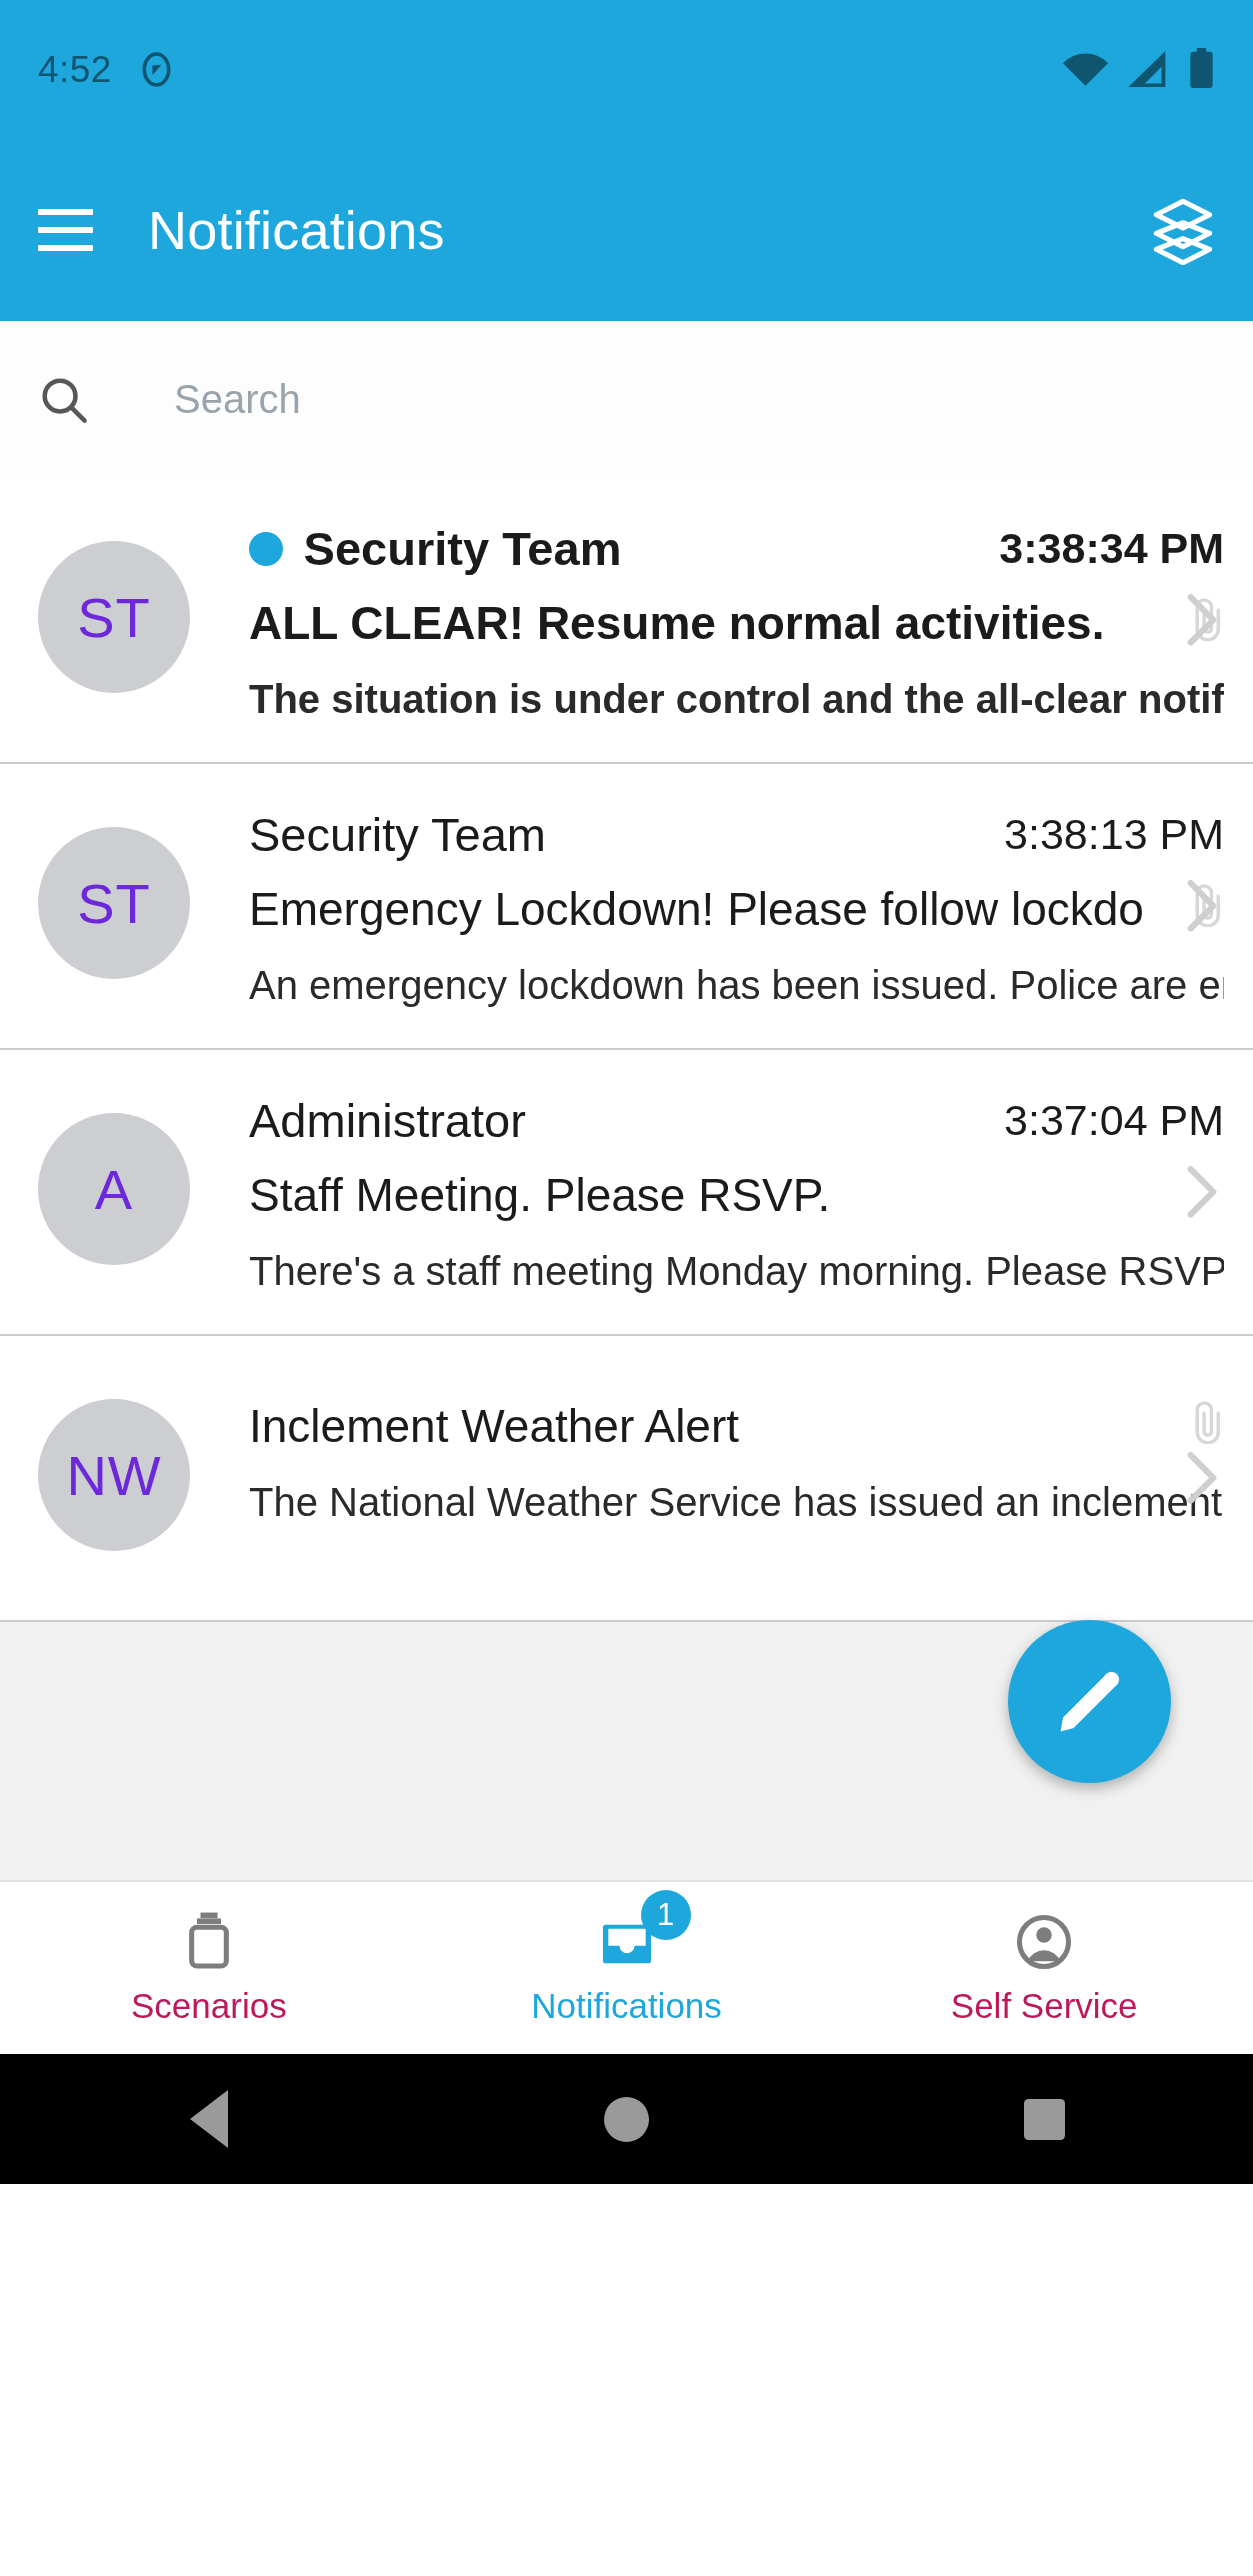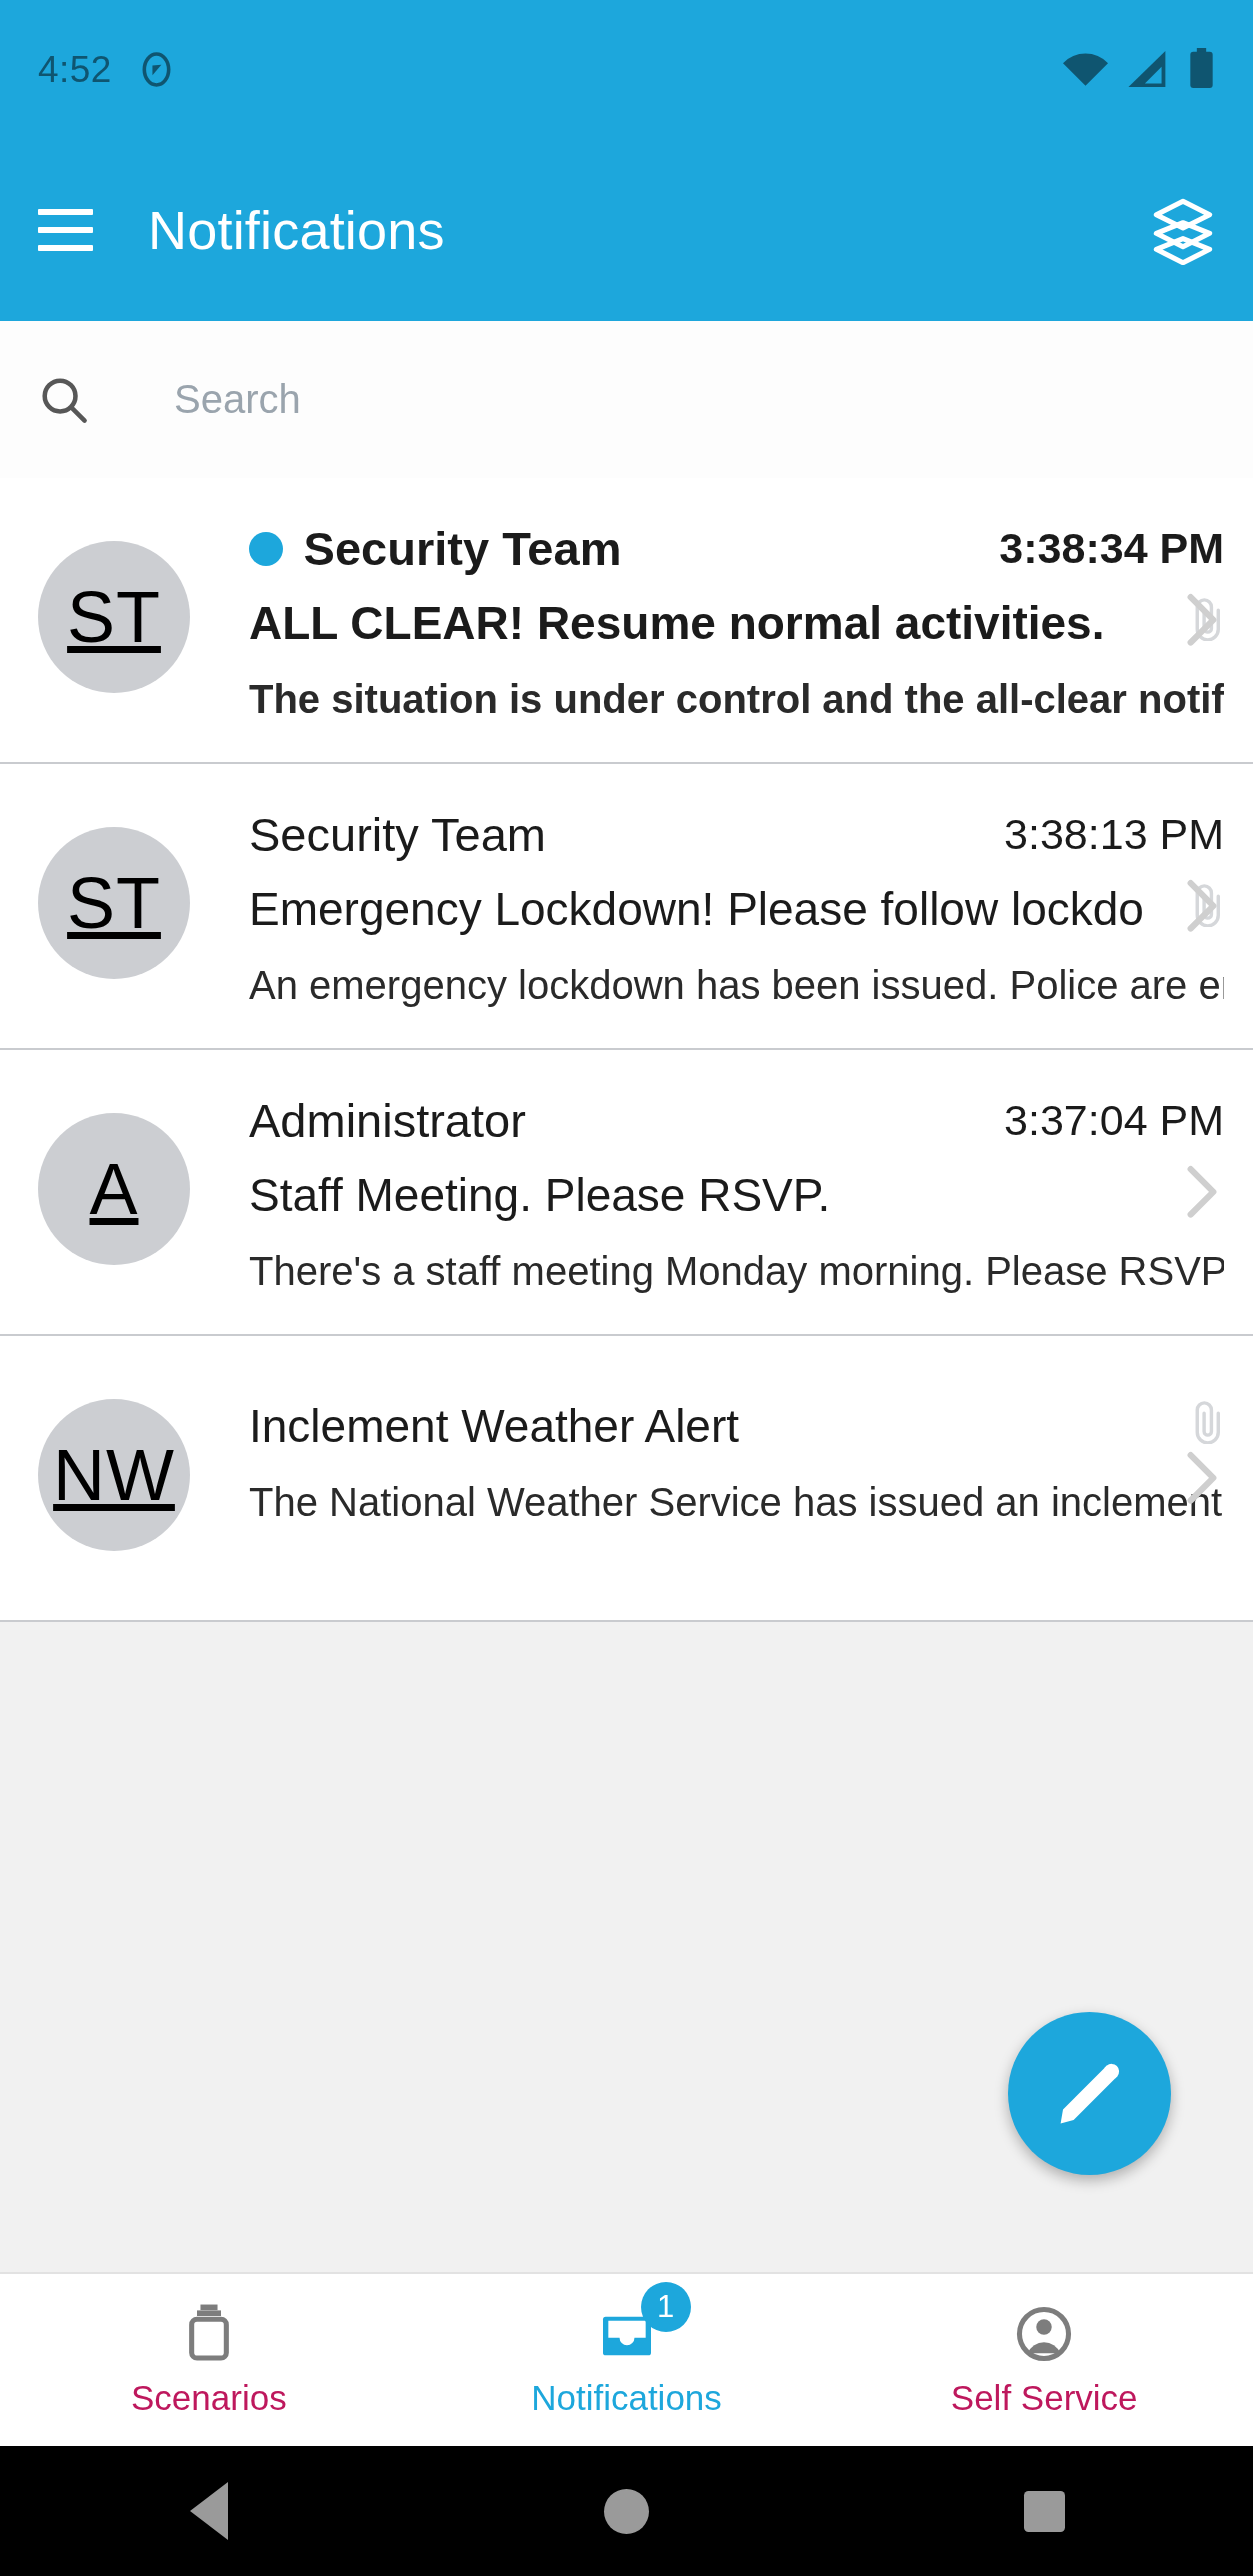--- a/index.html
+++ b/index.html
@@ -1,21 +1,21 @@
 <!DOCTYPE html>
 <html style="font-size:14.3px"><head>
 <meta charset="utf-8">
 <style>
   * { margin:0; padding:0; box-sizing:border-box; }
   html, body {
     width:1253px; height:2576px;
     font-family:"Liberation Sans", sans-serif;
     background:#ffffff; overflow:hidden;
   }
-  .phone { position:relative; width:1253px; height:2576px; display:flex; flex-direction:column; }
+  .phone { position:relative; width:1253px; height:2184px; display:flex; flex-direction:column; }
 
   
   .statusbar {
     height:139px; background:#1DA7DC; flex:0 0 139px;
     display:flex; align-items:center; padding:0 38px;
     color:#0d4c63;
   }
   .sb-time { font-size:37px; color:#0f5570; letter-spacing:0.4px; }
   .sb-left-icons { display:flex; align-items:center; margin-left:25px; }
   .sb-spacer { flex:1; }
@@ -46,25 +46,24 @@
 
   
   .list { background:#ffffff; }
   .row {
     position:relative; display:flex; align-items:flex-start;
     height:286px; padding:0 38px; background:#ffffff;
     border-bottom:2.7px solid #c9cbcf;
   }
   .avatar {
     width:152px; height:152px; border-radius:50%;
-    background:#ccced2; color:#000000;
+    background:#ccced2; color:#6d28d9;
     display:flex; align-items:center; justify-content:center;
-    font-size:72px; flex:0 0 152px; margin-top:63px;
+    font-size:56px; flex:0 0 152px; margin-top:63px;
     letter-spacing:0.9px;
-    text-decoration:underline;
   }
   .row-body { flex:1; margin-left:59px; padding-top:43px; position:relative; }
   .row-line1 { display:flex; align-items:center; }
   .unread-dot {
     width:34px; height:34px; border-radius:50%; background:#1DA7DC;
     flex:0 0 34px; margin-right:20.6px;
   }
   .sender { font-size:47px; color:#1b1b1b; }
   .row.unread .sender { font-weight:bold; }
   .time { font-size:43px; color:#1b1b1b; margin-left:auto; padding-right:0; }

